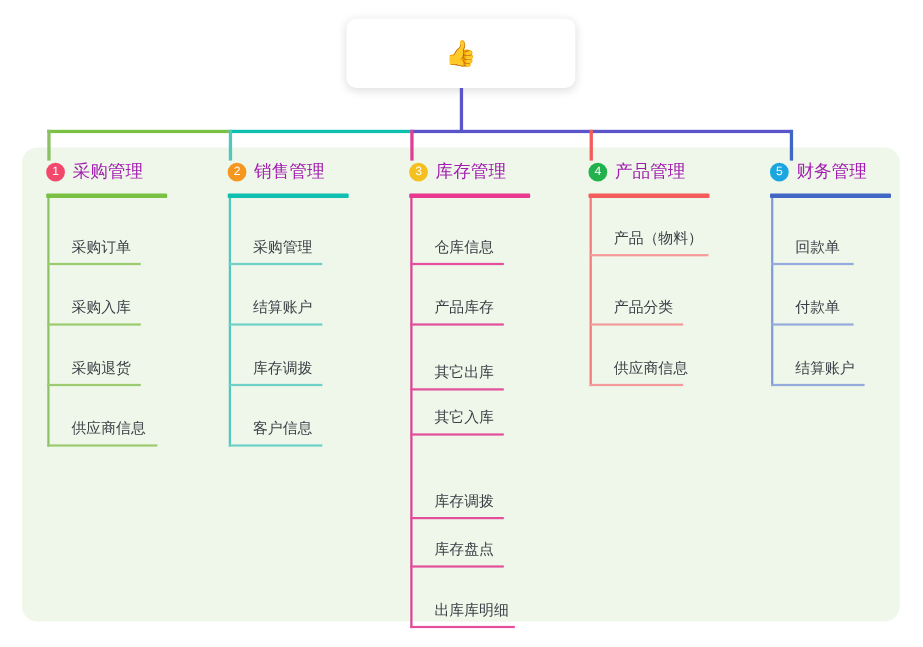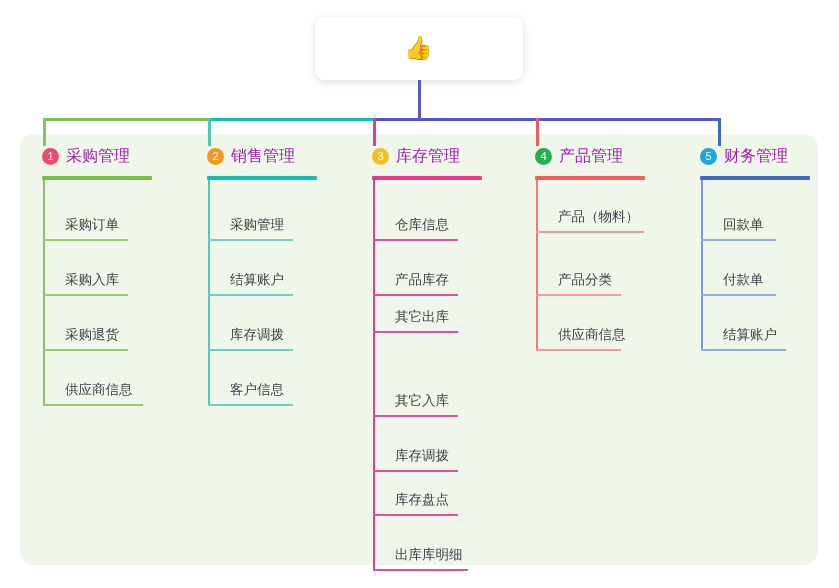--- a/index.html
+++ b/index.html
@@ -214,25 +214,25 @@
         <div class="head-rule" style="width: 110px; background: rgb(232, 56, 143);"></div>
         <div class="spine" style="height: 391px; background: rgb(222, 63, 147);"></div>
         <div class="leaf" style="top: 56px; width: 95px;">
           <span class="leaf-label">仓库信息</span>
           <div class="leaf-rule" style="width: 85px; background: rgb(228, 78, 156);"></div>
         </div>
         <div class="leaf" style="top: 111px; width: 95px;">
           <span class="leaf-label">产品库存</span>
           <div class="leaf-rule" style="width: 85px; background: rgb(228, 78, 156);"></div>
         </div>
-        <div class="leaf" style="top: 148px; width: 95px; padding-left: 19px;">
+        <div class="leaf" style="top: 170px; width: 95px; padding-left: 19px;">
           <span class="leaf-label">其它出库</span>
           <div class="leaf-rule" style="width: 85px; background: rgb(228, 78, 156);"></div>
         </div>
-        <div class="leaf" style="top: 232px; width: 95px;">
+        <div class="leaf" style="top: 211px; width: 95px;">
           <span class="leaf-label">其它入库</span>
           <div class="leaf-rule" style="width: 85px; background: rgb(228, 78, 156);"></div>
         </div>
         <div class="leaf" style="top: 287px; width: 95px;">
           <span class="leaf-label">库存调拨</span>
           <div class="leaf-rule" style="width: 85px; background: rgb(228, 78, 156);"></div>
         </div>
         <div class="leaf" style="top: 331px; width: 95px;">
           <span class="leaf-label">库存盘点</span>
           <div class="leaf-rule" style="width: 85px; background: rgb(228, 78, 156);"></div>

